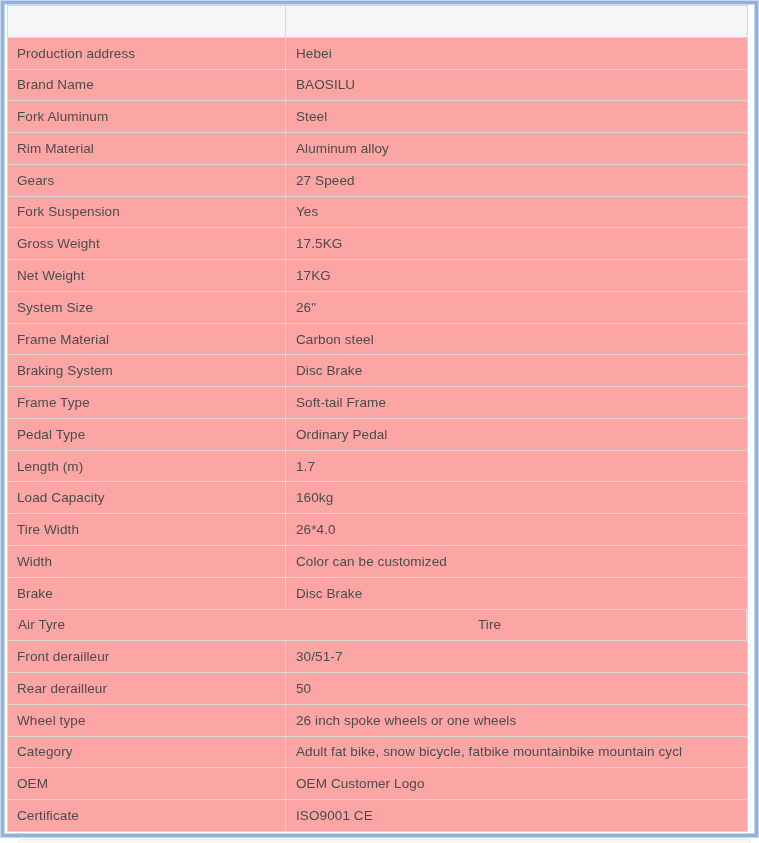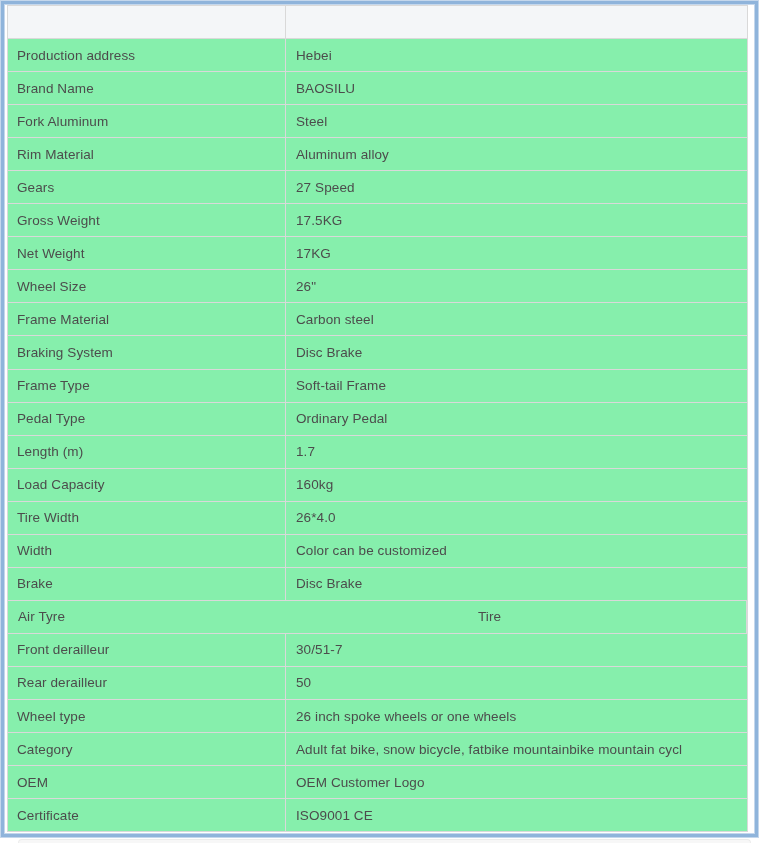--- a/index.html
+++ b/index.html
@@ -42,21 +42,21 @@
     height: 100%;
     border: 1px solid #d9d9d9;
     display: flex;
     flex-direction: column;
     overflow: hidden;
   }
   .row {
     flex: 1 1 0;
     display: flex;
     border-bottom: 1px solid #d9d9d9;
-    background: #86efac;
+    background: #fca5a5;
     min-height: 0;
   }
   .row.last { border-bottom: none; }
   .row.header-row { background: #f4f6f8; flex-direction: column; }
   .cell {
     display: flex;
     align-items: center;
     font-size: 13.5px;
     color: #4c4c4c;
     letter-spacing: 0.1px;
@@ -115,33 +115,37 @@
   <div class="row">
     <div class="cell cell-label">Rim Material</div>
     <div class="cell cell-value">Aluminum alloy</div>
   </div>
 
   <div class="row">
     <div class="cell cell-label">Gears</div>
     <div class="cell cell-value">27 Speed</div>
   </div>
 
+  <div class="row">
+    <div class="cell cell-label">Fork Suspension</div>
+    <div class="cell cell-value">Yes</div>
+  </div>
 
   <div class="row">
     <div class="cell cell-label">Gross Weight</div>
     <div class="cell cell-value">17.5KG</div>
   </div>
 
   <div class="row">
     <div class="cell cell-label">Net Weight</div>
     <div class="cell cell-value">17KG</div>
   </div>
 
   <div class="row">
-    <div class="cell cell-label">Wheel Size</div>
+    <div class="cell cell-label">System Size</div>
     <div class="cell cell-value">26"</div>
   </div>
 
   <div class="row">
     <div class="cell cell-label">Frame Material</div>
     <div class="cell cell-value">Carbon steel</div>
   </div>
 
   <div class="row">
     <div class="cell cell-label">Braking System</div>

